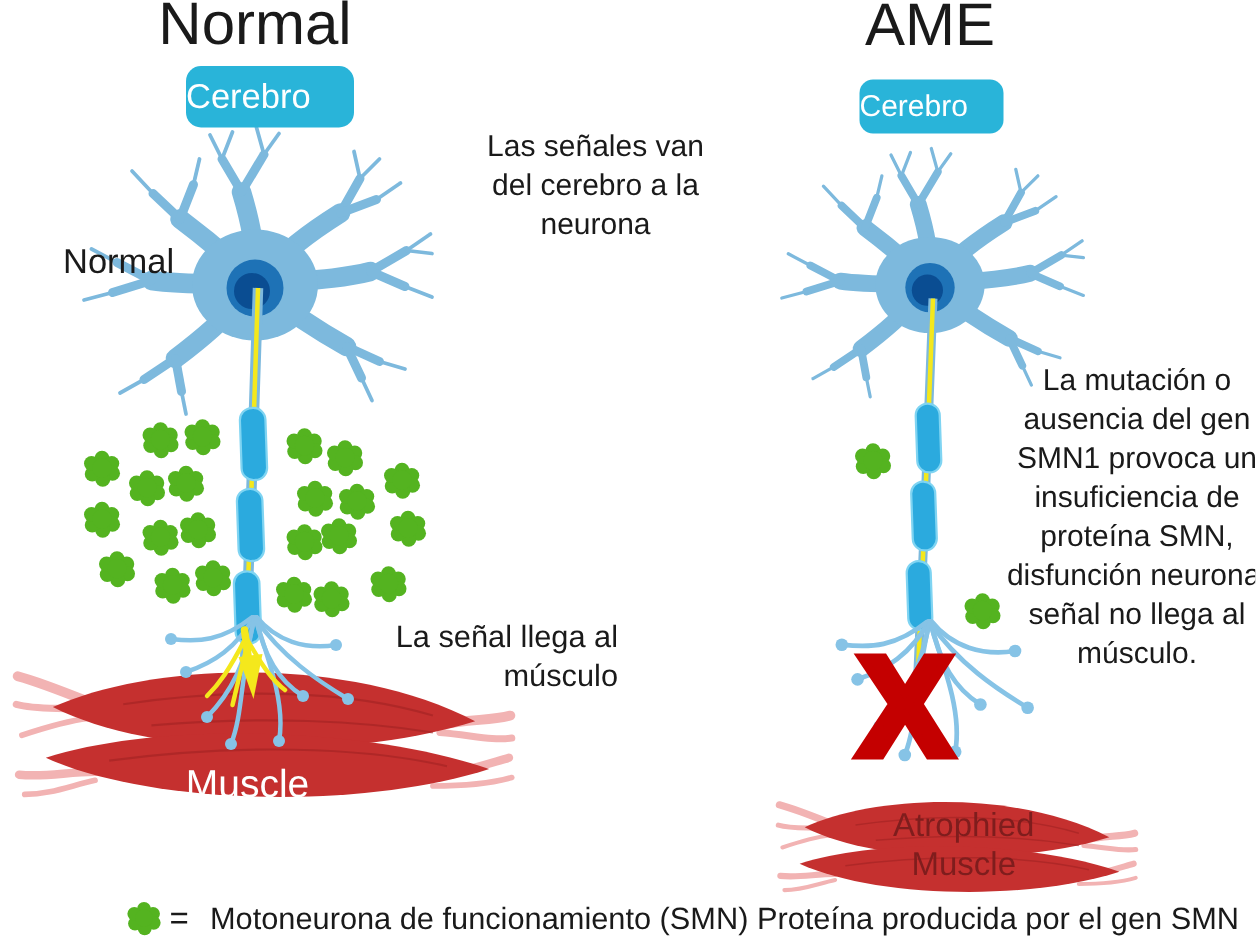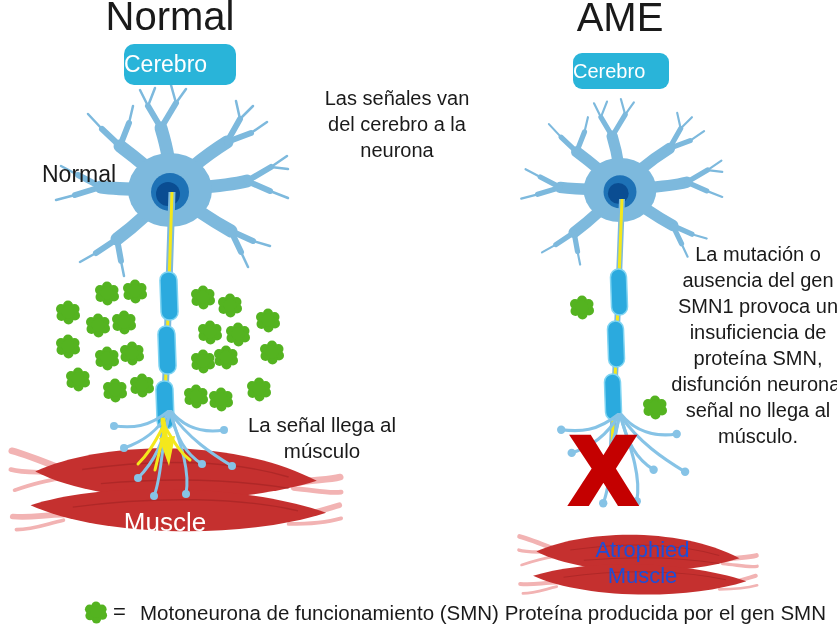--- a/index.html
+++ b/index.html
@@ -12,24 +12,24 @@
   .panel-title{font-weight:400;text-align:center;line-height:1.05;font-size:40px;}
   .cerebro{
     background:var(--cyan,#29b4d9);color:#fff;text-align:left;
     border-radius:10px;
   }
   .cerebro-left{left:124px;top:44px;width:112px;height:41px;font-size:23px;line-height:41px;}
   .cerebro-right{left:573px;top:53px;width:96px;height:36px;font-size:20px;line-height:36px;border-radius:9px;}
   .neuron-label{left:42px;top:161px;font-size:23px;}
   .center-caption{left:308px;top:85px;width:178px;font-size:20px;font-weight:normal;line-height:26px;}
   .protein-caption{left:182px;top:199px;width:220px;font-size:20.5px;line-height:27px;}
-  .signal-caption{left:232px;top:412px;width:180px;font-size:20.5px;line-height:26px;}
+  .signal-caption{left:232px;top:412px;width:180px;font-size:20.5px;line-height:26px;text-align:right;}
   .mutation-caption{left:658px;top:241px;width:200px;font-size:20px;line-height:26px;}
   .muscle-label{left:105px;top:507px;width:120px;font-size:26px;color:#fff;text-align:center;}
-  .atrophied-label{left:560px;top:537px;width:165px;font-size:22px;line-height:26px;color:#1d4ed8;text-align:center;white-space:pre-line;}
+  .atrophied-label{left:560px;top:537px;width:165px;font-size:22px;line-height:26px;color:#7f1d1d;text-align:center;white-space:pre-line;}
   .x-mark{
     left:572px;top:424px;font-size:94px;font-weight:700;line-height:1;
     color:var(--x-red,#c40000);-webkit-text-stroke:6px var(--x-red,#c40000);
   }
   .smn{position:absolute;width:26px;height:26px;}
   .smn svg{display:block;}
   .legend-icon{left:84px;top:600px;width:24px;height:24px;}
   .legend-icon svg{display:block;}
   .legend-equals{left:113px;top:599px;font-size:22px;}
   .legend-text{left:140px;top:601px;font-size:20.5px;white-space:nowrap;}

